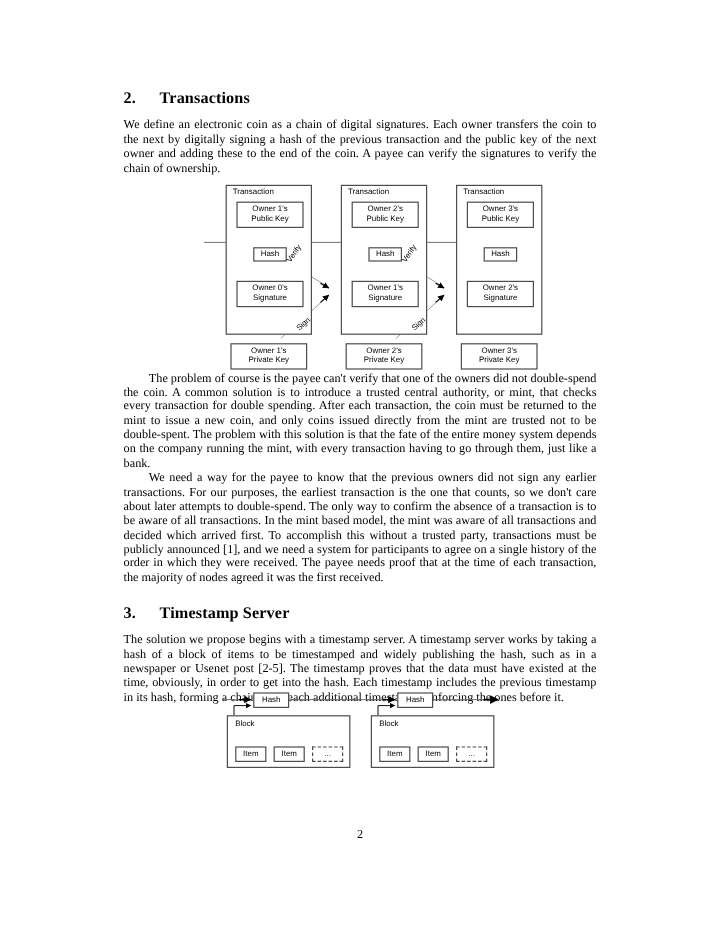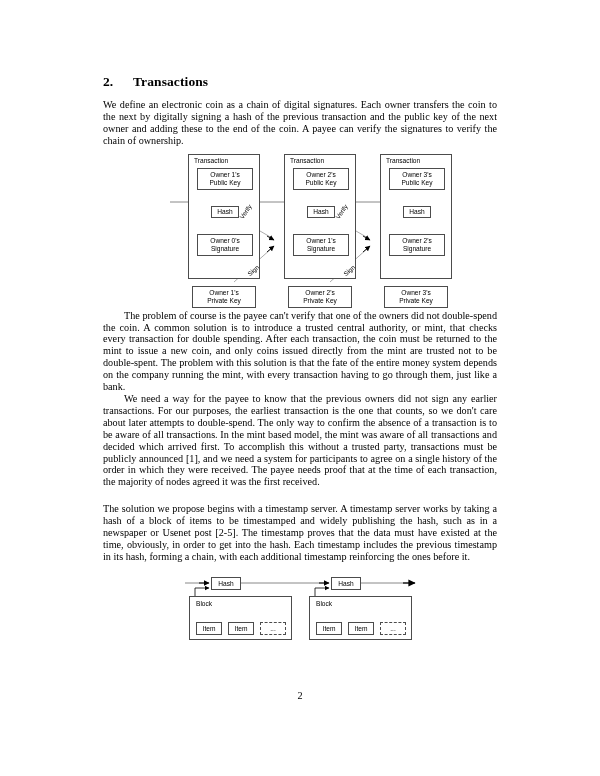--- a/index.html
+++ b/index.html
@@ -173,20 +173,23 @@
 
     <p class="body">We define an electronic coin as a chain of digital signatures.  Each owner transfers the coin to the next by digitally signing a hash of the previous transaction and the public key of the next owner and adding these to the end of the coin.  A payee can verify the signatures to verify the chain of ownership.</p>
 
     <div style="height:163px;"></div>
 
     <p class="body indent">The problem of course is the payee can't verify that one of the owners did not double-spend the coin.  A common solution is to introduce a trusted central authority, or mint, that checks every transaction for double spending.  After each transaction, the coin must be returned to the mint to issue a new coin, and only coins issued directly from the mint are trusted not to be double-spent.  The problem with this solution is that the fate of the entire money system depends on the company running the mint, with every transaction having to go through them, just like a bank.</p>
     <p class="body indent">We need a way for the payee to know that the previous owners did not sign any earlier transactions.  For our purposes, the earliest transaction is the one that counts, so we don't care about later attempts to double-spend.  The only way to confirm the absence of a transaction is to be aware of all transactions.  In the mint based model, the mint was aware of all transactions and decided which arrived first.  To accomplish this without a trusted party, transactions must be publicly announced [1], and we need a system for participants to agree on a single history of the order in which they were received.  The payee needs proof that at the time of each transaction, the majority of nodes agreed it was the first received.</p>
 
     <div class="gap-m"></div>
 
+    <h2 class="section">
+      <span class="num">3.</span><span>Timestamp Server</span>
+    </h2>
 
     <p class="body">The solution we propose begins with a timestamp server.  A timestamp server works by taking a hash of a block of items to be timestamped and widely publishing the hash, such as in a newspaper or Usenet post [2-5].  The timestamp proves that the data must have existed at the time, obviously, in order to get into the hash.  Each timestamp includes the previous timestamp in its hash, forming a chain, with each additional timestamp reinforcing the ones before it.</p>
 
   </div>
 
   <div id="fig-transactions">
 
     <svg class="svg-layer" viewBox="0 0 264 160">
       <defs>
         <marker id="ah" markerWidth="7" markerHeight="7" refX="5.5" refY="3" orient="auto">

